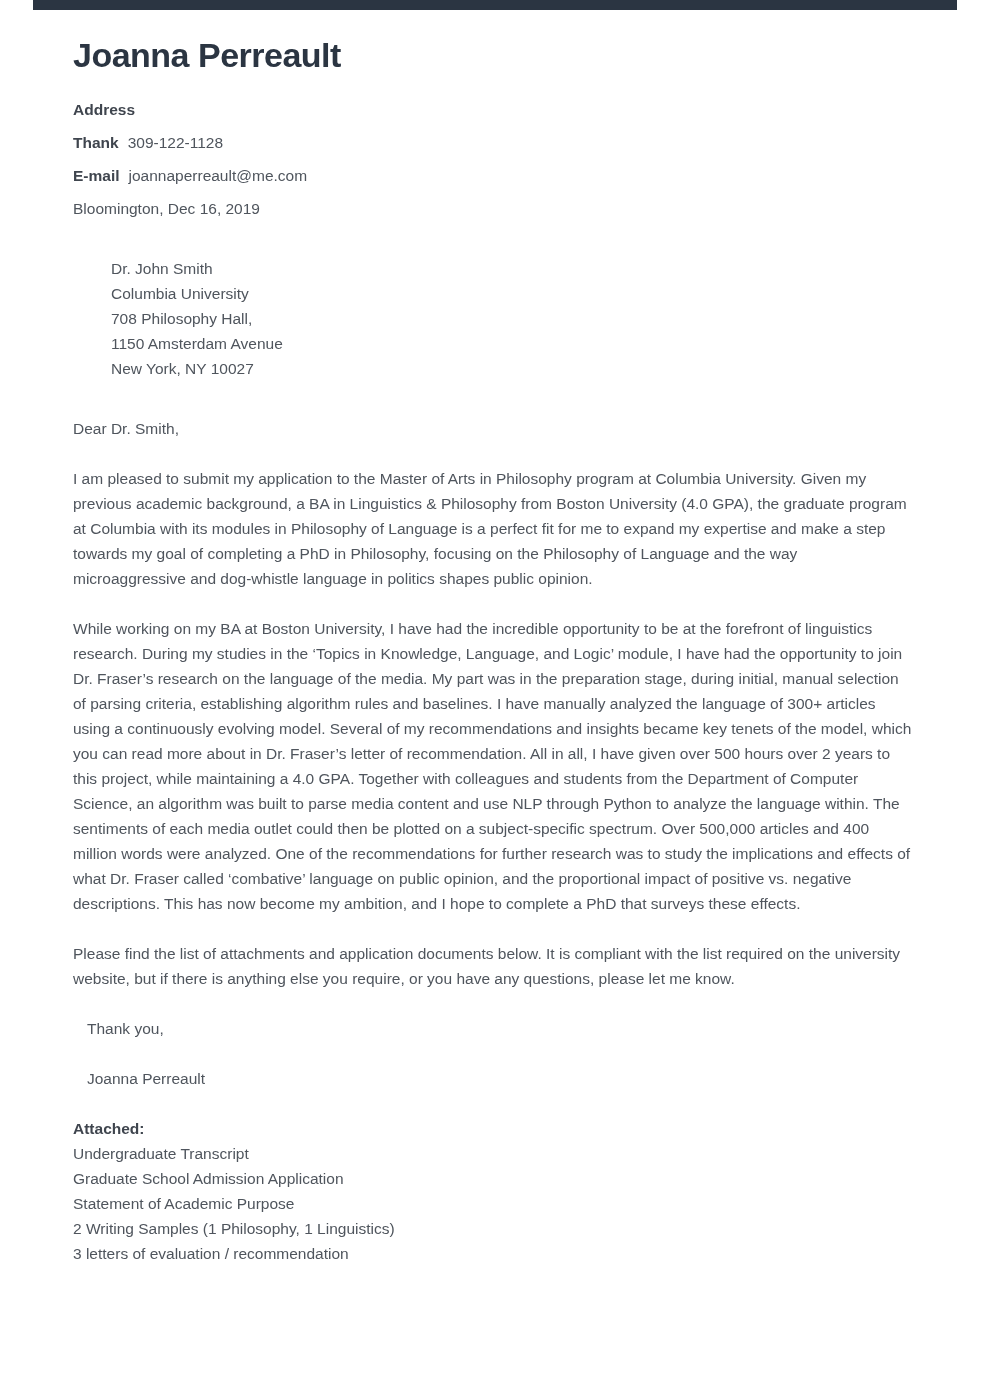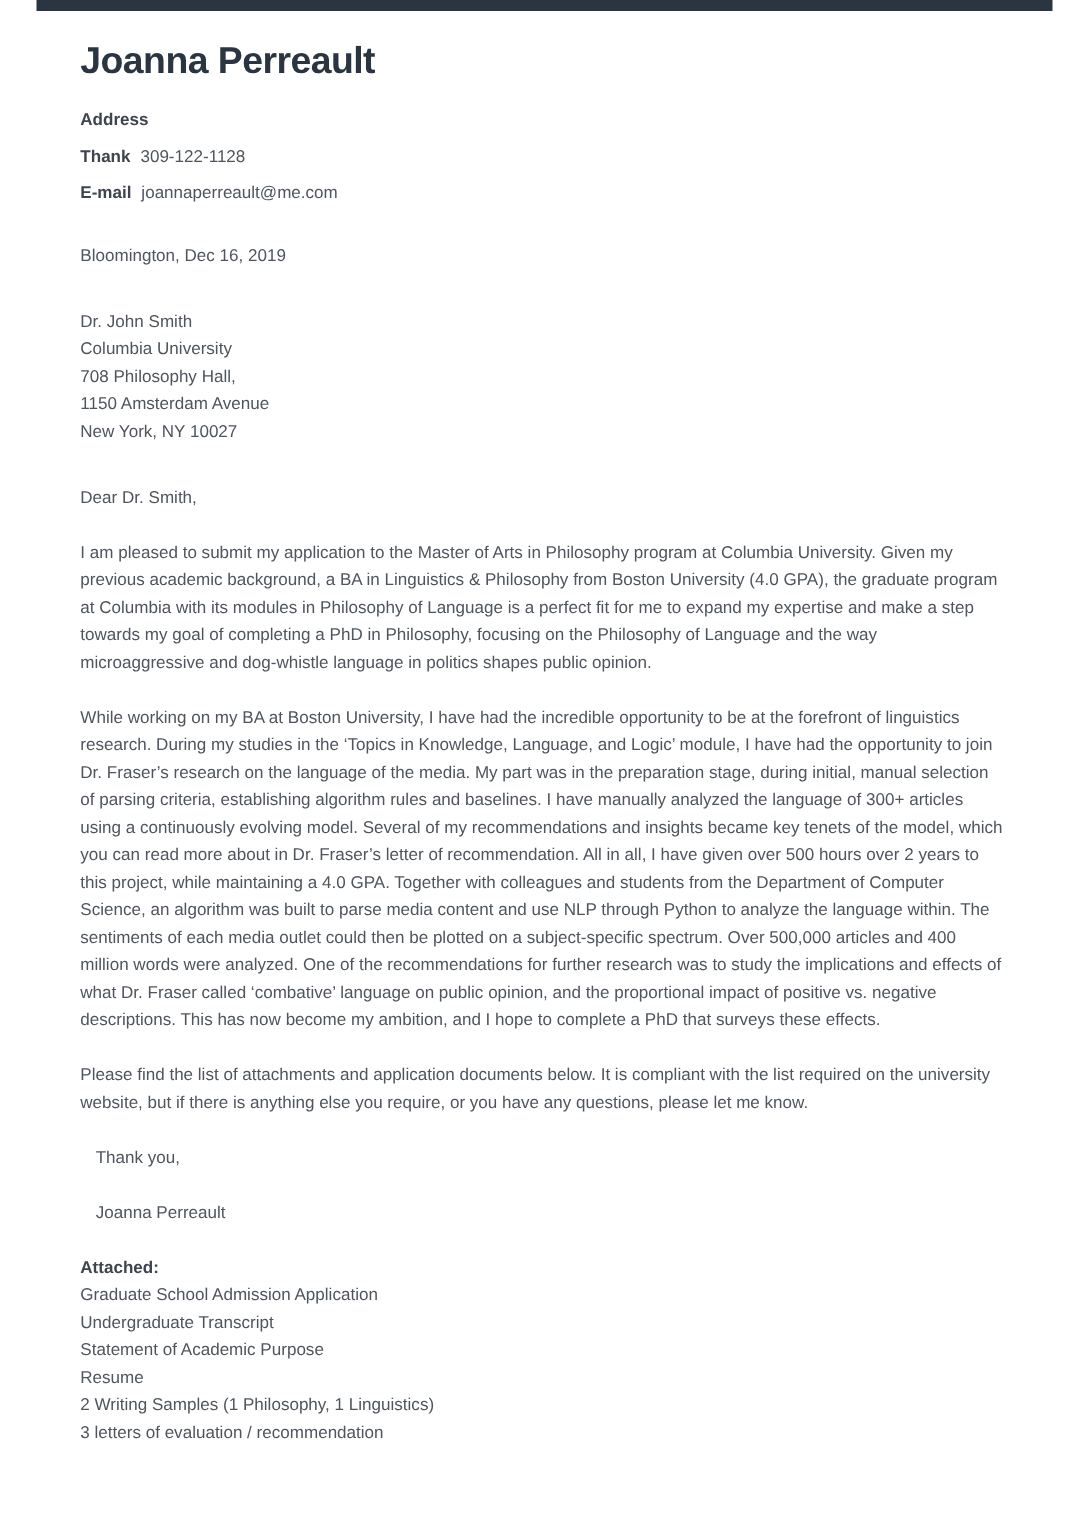--- a/index.html
+++ b/index.html
@@ -49,24 +49,25 @@
   .contact-label {
     font-weight: bold;
     color: #3f454e;
     margin-right: 9px;
     white-space: nowrap;
   }
   .contact-value div {
     white-space: nowrap;
   }
   .dateline {
-    margin: 32px 0 0 0;
+    margin: 8px 0 0 0;
   }
   .recipient {
     margin-top: 35px;
+    margin-left: 38px;
   }
   .salutation {
     margin: 35px 0 0 0;
   }
   p.para {
     margin: 25px 0 0 0;
   }
   .closing, .signature {
     margin: 25px 0 0 14px;
   }
@@ -121,22 +122,21 @@
     <p class="para">I am pleased to submit my application to the Master of Arts in Philosophy program at Columbia University. Given my previous academic background, a BA in Linguistics &amp; Philosophy from Boston University (4.0 GPA), the graduate program at Columbia with its modules in Philosophy of Language is a perfect fit for me to expand my expertise and make a step towards my goal of completing a PhD in Philosophy, focusing on the Philosophy of Language and the way microaggressive and dog-whistle language in politics shapes public opinion.</p>
     <p class="para">While working on my BA at Boston University, I have had the incredible opportunity to be at the forefront of linguistics research. During my studies in the ‘Topics in Knowledge, Language, and Logic’ module, I have had the opportunity to join Dr. Fraser’s research on the language of the media. My part was in the preparation stage, during initial, manual selection of parsing criteria, establishing algorithm rules and baselines. I have manually analyzed the language of 300+ articles using a continuously evolving model. Several of my recommendations and insights became key tenets of the model, which you can read more about in Dr. Fraser’s letter of recommendation. All in all, I have given over 500 hours over 2 years to this project, while maintaining a 4.0 GPA. Together with colleagues and students from the Department of Computer Science, an algorithm was built to parse media content and use NLP through Python to analyze the language within. The sentiments of each media outlet could then be plotted on a subject-specific spectrum. Over 500,000 articles and 400 million words were analyzed. One of the recommendations for further research was to study the implications and effects of what Dr. Fraser called ‘combative’ language on public opinion, and the proportional impact of positive vs. negative descriptions. This has now become my ambition, and I hope to complete a PhD that surveys these effects.</p>
     <p class="para">Please find the list of attachments and application documents below. It is compliant with the list required on the university website, but if there is anything else you require, or you have any questions, please let me know.</p>
 
     <p class="closing">Thank you,</p>
     <p class="signature">Joanna Perreault</p>
 
     <p class="attached-heading">Attached:</p>
 
     <div class="attachments">
+      <div>Undergraduate Transcript</div>
       <div>Graduate School Admission Application</div>
-      <div>Undergraduate Transcript</div>
       <div>Statement of Academic Purpose</div>
-      <div>Resume</div>
       <div>2 Writing Samples (1 Philosophy, 1 Linguistics)</div>
       <div>3 letters of evaluation / recommendation</div>
     </div>
 
   </div>
 </div>
 
 </body></html>

